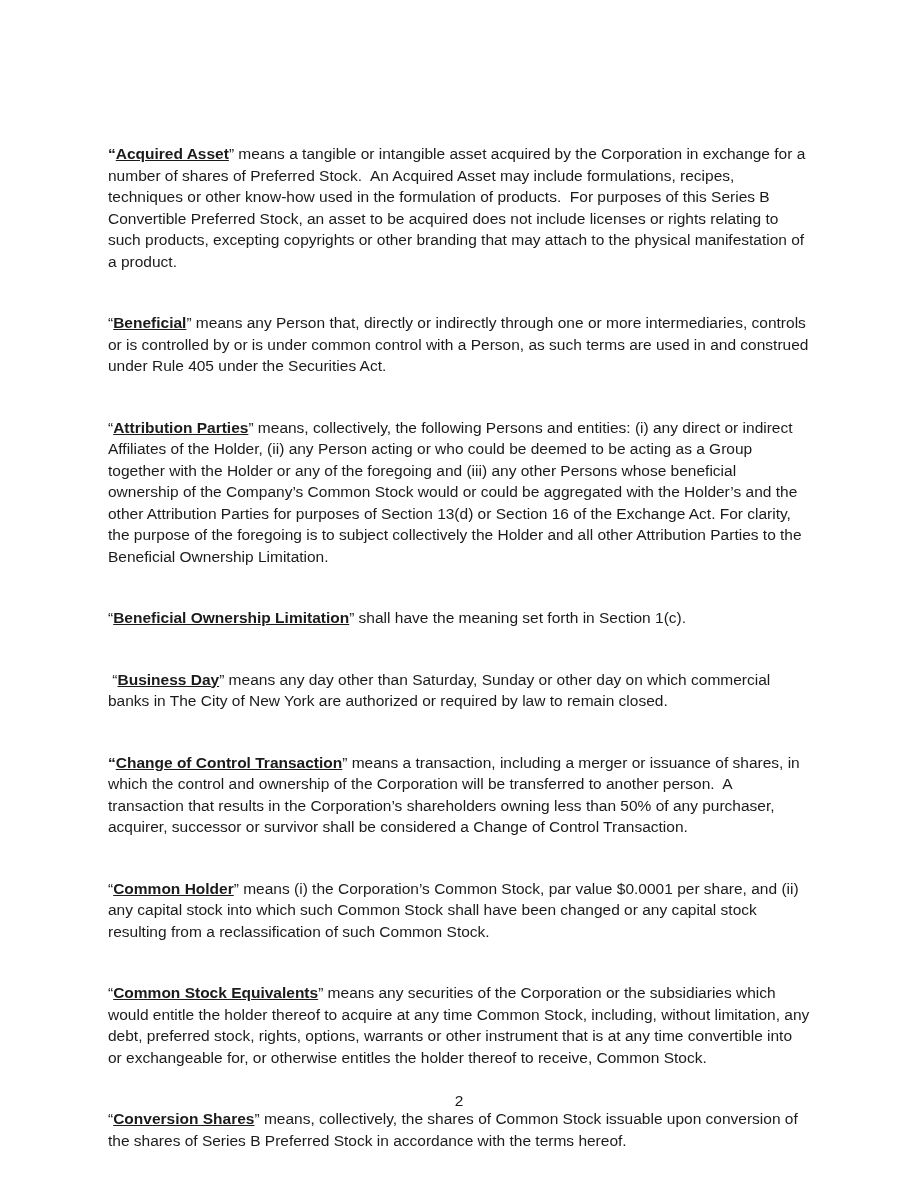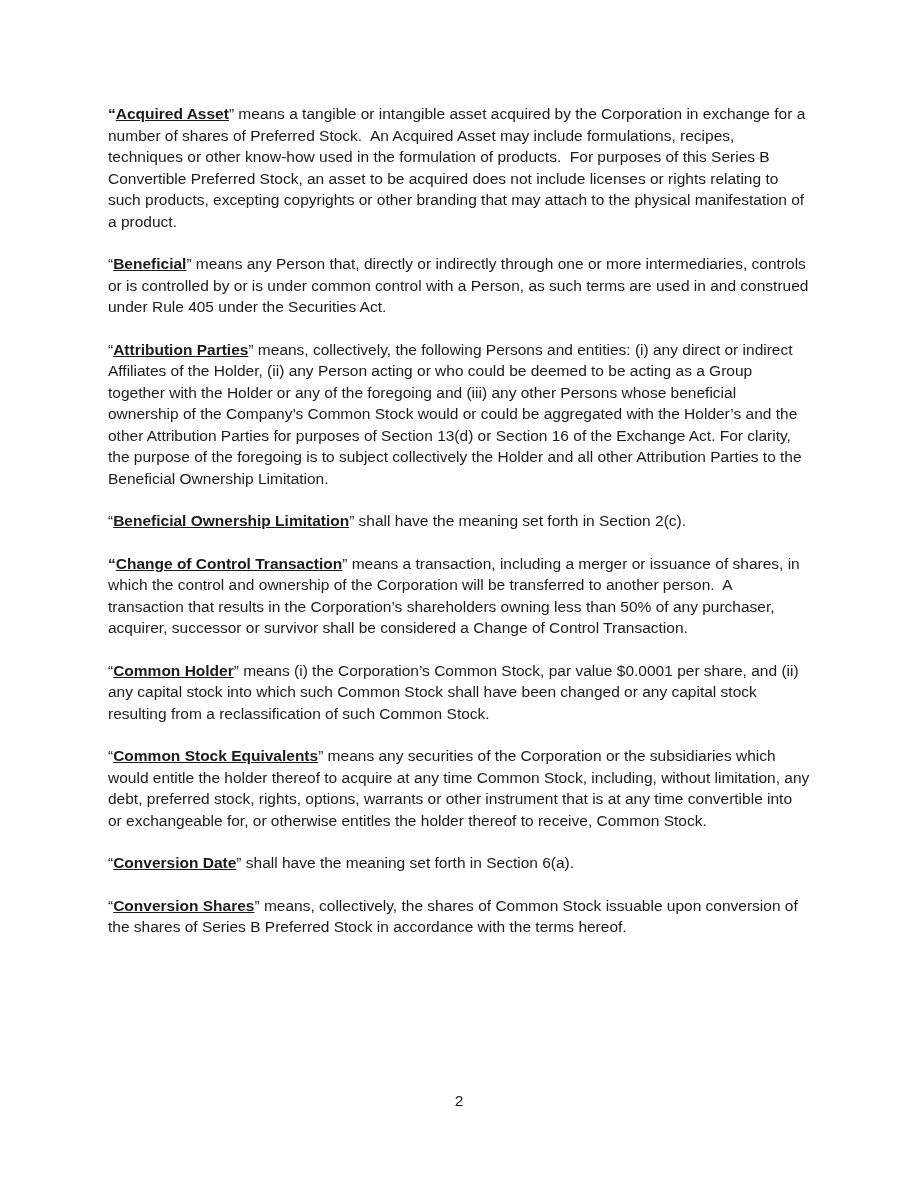--- a/index.html
+++ b/index.html
@@ -21,20 +21,21 @@
     top: 103px;
     left: 108px;
     width: 702px;
     color: #1b1b1b;
     font-size: 15.5px;
     line-height: 21.5px;
   }
   .para {
     margin-bottom: 21px;
     white-space: pre-wrap;
+    margin-top: 40px;
   }
   .term {
     font-weight: bold;
     text-decoration: underline;
   }
   .lead.bold {
     font-weight: bold;
   }
   .footer {
     position: absolute;
@@ -47,23 +48,23 @@
   }
 </style>
 </head>
 <body>
 
 <div class="page">
   <div class="content">
     <p class="para"><span class="lead bold">“</span><span class="term">Acquired Asset</span><span class="rest">” means a tangible or intangible asset acquired by the Corporation in exchange for a number of shares of Preferred Stock.  An Acquired Asset may include formulations, recipes, techniques or other know-how used in the formulation of products.  For purposes of this Series B Convertible Preferred Stock, an asset to be acquired does not include licenses or rights relating to such products, excepting copyrights or other branding that may attach to the physical manifestation of a product.</span></p>
     <p class="para"><span class="lead">“</span><span class="term">Beneficial</span><span class="rest">” means any Person that, directly or indirectly through one or more intermediaries, controls or is controlled by or is under common control with a Person, as such terms are used in and construed under Rule 405 under the Securities Act.</span></p>
     <p class="para"><span class="lead">“</span><span class="term">Attribution Parties</span><span class="rest">” means, collectively, the following Persons and entities: (i) any direct or indirect Affiliates of the Holder, (ii) any Person acting or who could be deemed to be acting as a Group together with the Holder or any of the foregoing and (iii) any other Persons whose beneficial ownership of the Company’s Common Stock would or could be aggregated with the Holder’s and the other Attribution Parties for purposes of Section 13(d) or Section 16 of the Exchange Act. For clarity, the purpose of the foregoing is to subject collectively the Holder and all other Attribution Parties to the Beneficial Ownership Limitation.</span></p>
-    <p class="para"><span class="lead">“</span><span class="term">Beneficial Ownership Limitation</span><span class="rest">” shall have the meaning set forth in Section 2(c).</span></p>
+    <p class="para"><span class="lead">“</span><span class="term">Beneficial Ownership Limitation</span><span class="rest">” shall have the meaning set forth in Section 1(c).</span></p>
+    <p class="para"><span class="lead"> “</span><span class="term">Business Day</span><span class="rest">” means any day other than Saturday, Sunday or other day on which commercial banks in The City of New York are authorized or required by law to remain closed.</span></p>
     <p class="para"><span class="lead bold">“</span><span class="term">Change of Control Transaction</span><span class="rest">” means a transaction, including a merger or issuance of shares, in which the control and ownership of the Corporation will be transferred to another person.  A transaction that results in the Corporation’s shareholders owning less than 50% of any purchaser, acquirer, successor or survivor shall be considered a Change of Control Transaction.</span></p>
     <p class="para"><span class="lead">“</span><span class="term">Common Holder</span><span class="rest">” means (i) the Corporation’s Common Stock, par value $0.0001 per share, and (ii) any capital stock into which such Common Stock shall have been changed or any capital stock resulting from a reclassification of such Common Stock.</span></p>
     <p class="para"><span class="lead">“</span><span class="term">Common Stock Equivalents</span><span class="rest">” means any securities of the Corporation or the subsidiaries which would entitle the holder thereof to acquire at any time Common Stock, including, without limitation, any debt, preferred stock, rights, options, warrants or other instrument that is at any time convertible into or exchangeable for, or otherwise entitles the holder thereof to receive, Common Stock.</span></p>
-    <p class="para"><span class="lead">“</span><span class="term">Conversion Date</span><span class="rest">” shall have the meaning set forth in Section 6(a).</span></p>
     <p class="para"><span class="lead">“</span><span class="term">Conversion Shares</span><span class="rest">” means, collectively, the shares of Common Stock issuable upon conversion of the shares of Series B Preferred Stock in accordance with the terms hereof.</span></p>
   </div>
   <div class="footer">
     <span>2</span>
   </div>
 </div>
 
 </body></html>

